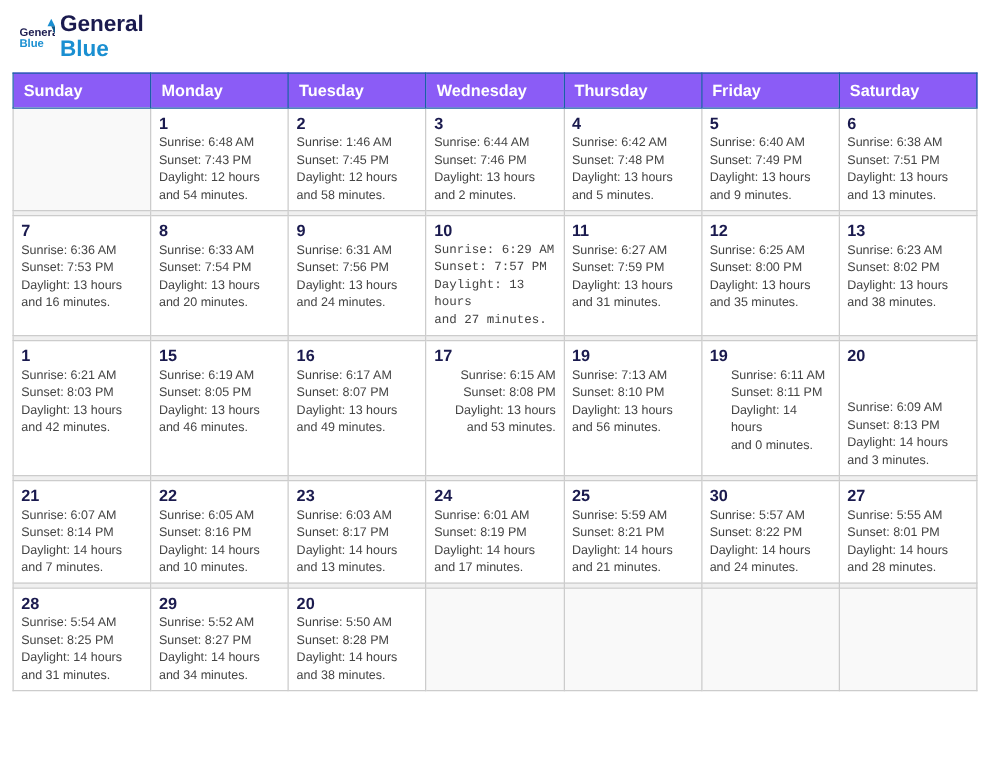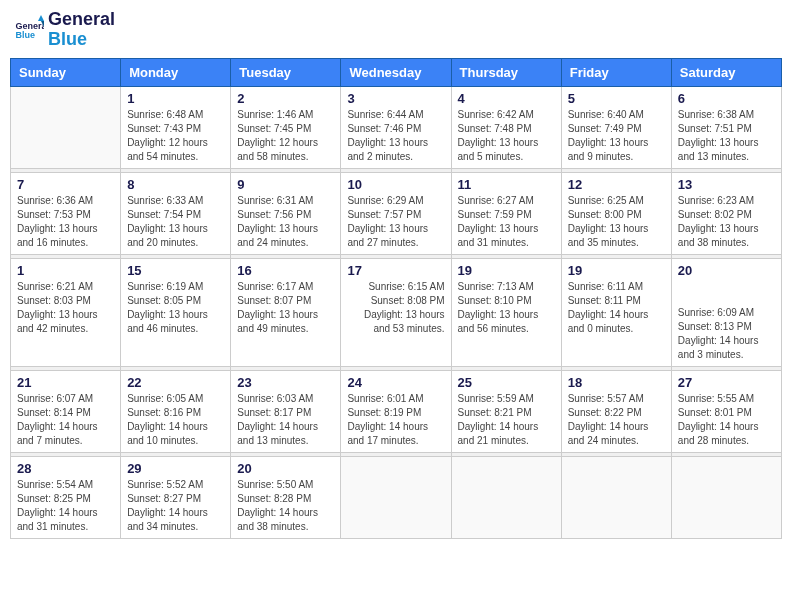--- a/index.html
+++ b/index.html
@@ -43,21 +43,21 @@
     .subtitle {
       font-size: 15px;
       color: #333;
     }
     .calendar {
       width: 100%;
       border-collapse: collapse;
       border: 1px solid #ccc;
     }
     .calendar th {
-      background: #3b82f6;
+      background: #8b5cf6;
       color: #fff;
       text-align: left;
       padding: 6px 8px;
       font-size: 13px;
       font-weight: bold;
       border: 1px solid #1a5ea8;
     }
     .calendar td {
       border: 1px solid #ccc;
       vertical-align: top;
@@ -189,21 +189,21 @@
         </td>
         <td>
           <span class="day-number">9</span>
           <div class="day-info" style="white-space: pre-line;">Sunrise: 6:31 AM
 Sunset: 7:56 PM
 Daylight: 13 hours
 and 24 minutes.</div>
         </td>
         <td>
           <span class="day-number">10</span>
-          <div class="day-info" style="white-space: pre-line;">Sunrise: 6:29 AM
+          <div class="day-info" style="white-space: pre-line; font-family: Liberation Mono, monospace;">Sunrise: 6:29 AM
 Sunset: 7:57 PM
 Daylight: 13 hours
 and 27 minutes.</div>
         </td>
         <td>
           <span class="day-number">11</span>
           <div class="day-info" style="white-space: pre-line;">Sunrise: 6:27 AM
 Sunset: 7:59 PM
 Daylight: 13 hours
 and 31 minutes.</div>
@@ -263,21 +263,21 @@
         </td>
         <td>
           <span class="day-number">19</span>
           <div class="day-info" style="white-space: pre-line;">Sunrise: 7:13 AM
 Sunset: 8:10 PM
 Daylight: 13 hours
 and 56 minutes.</div>
         </td>
         <td>
           <span class="day-number">19</span>
-          <div class="day-info" style="white-space: pre-line;">Sunrise: 6:11 AM
+          <div class="day-info" style="white-space: pre-line; margin-left: 17px;">Sunrise: 6:11 AM
 Sunset: 8:11 PM
 Daylight: 14 hours
 and 0 minutes.</div>
         </td>
         <td>
           <span class="day-number">20</span>
           <div class="day-info" style="white-space: pre-line; margin-top: 28px;">Sunrise: 6:09 AM
 Sunset: 8:13 PM
 Daylight: 14 hours
 and 3 minutes.</div>
@@ -322,21 +322,21 @@
 and 17 minutes.</div>
         </td>
         <td>
           <span class="day-number">25</span>
           <div class="day-info" style="white-space: pre-line;">Sunrise: 5:59 AM
 Sunset: 8:21 PM
 Daylight: 14 hours
 and 21 minutes.</div>
         </td>
         <td>
-          <span class="day-number">18</span>
+          <span class="day-number">30</span>
           <div class="day-info" style="white-space: pre-line;">Sunrise: 5:57 AM
 Sunset: 8:22 PM
 Daylight: 14 hours
 and 24 minutes.</div>
         </td>
         <td>
           <span class="day-number">27</span>
           <div class="day-info" style="white-space: pre-line;">Sunrise: 5:55 AM
 Sunset: 8:01 PM
 Daylight: 14 hours

